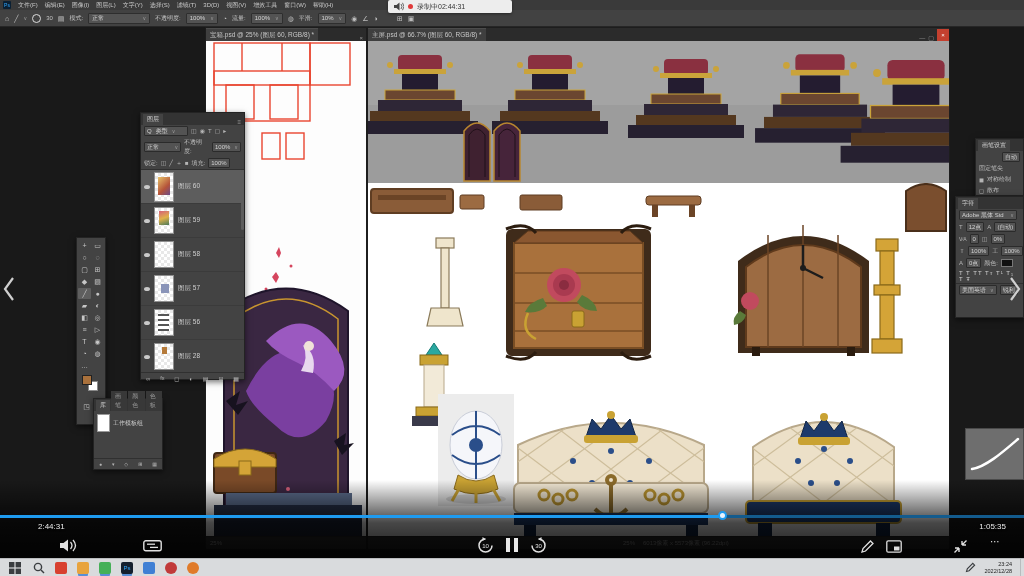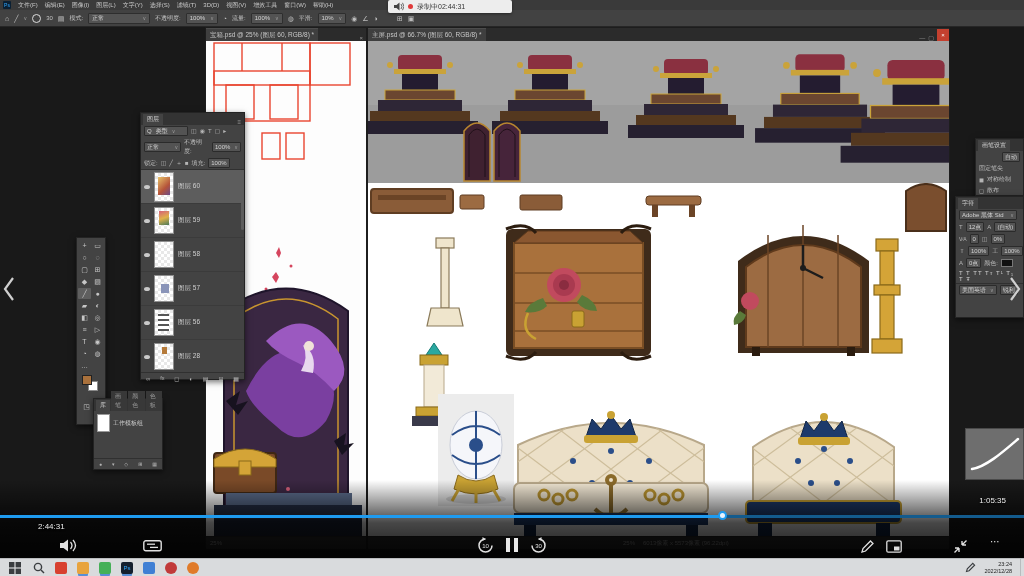--- a/index.html
+++ b/index.html
@@ -634,21 +634,21 @@
   </div>
 
   <div class="a" style="left:0;top:480px;width:1024px;height:78px;background:linear-gradient(180deg,rgba(0,0,0,0) 0%,rgba(0,0,0,.72) 55%,rgba(0,0,0,.9) 100%);pointer-events:none;"></div>
 
   <div class="a ptrack">
     <div class="pplayed" style="width: 70.6%; background: rgb(30, 155, 240);"></div>
   </div>
   <div class="a pdot" style="left: 70.6%;"></div>
 
   <span class="a ttime" style="left:38px;top:522px;">2:44:31</span>
-  <span class="a ttime" style="right:18px;top:496px;">1:05:35</span>
+  <span class="a ttime" style="right:18px;top:522px;">1:05:35</span>
 
   <svg class="a" style="left:60px;top:539px;" width="18" height="13" viewBox="0 0 18 13">
     <path d="M0,4 h3.5 l4.5,-3.5 v12 l-4.5,-3.5 h-3.5 z" fill="#e0e0e0"></path>
     <path d="M10.5,3 q3,3.5 0,7 M13,1 q5,5.5 0,11" stroke="#e0e0e0" stroke-width="1.3" fill="none"></path>
   </svg>
   <svg class="a" style="left:143px;top:540px;" width="19" height="13" viewBox="0 0 19 13">
     <rect x="0.8" y="0.8" width="17.4" height="10" rx="2" fill="none" stroke="#e0e0e0" stroke-width="1.4"></rect>
     <line x1="4" y1="4.2" x2="12" y2="4.2" stroke="#e0e0e0" stroke-width="1.3"></line>
     <line x1="7" y1="7.4" x2="15" y2="7.4" stroke="#e0e0e0" stroke-width="1.3"></line>
   </svg>

